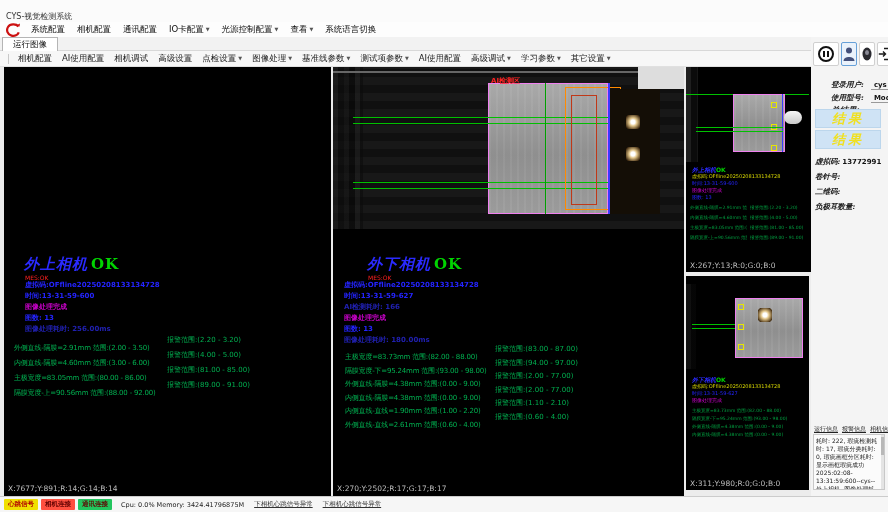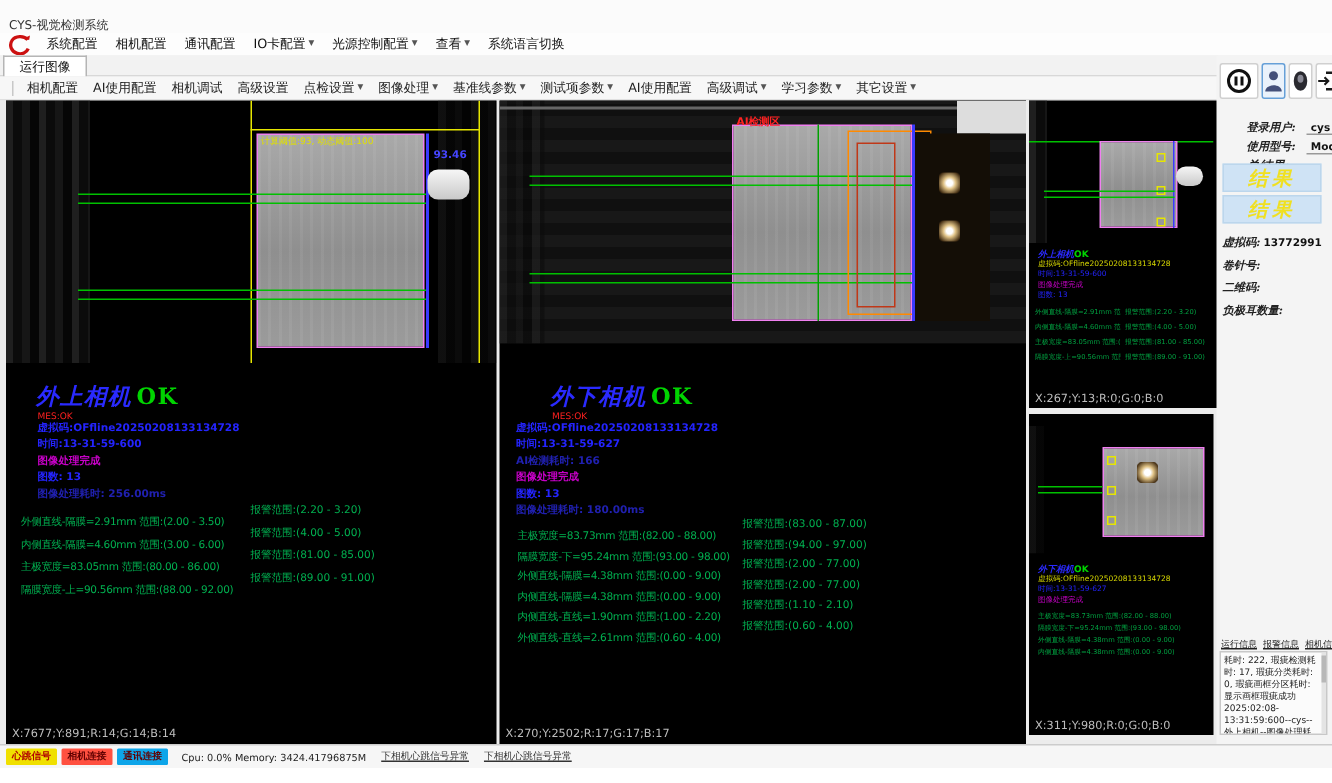--- a/index.html
+++ b/index.html
@@ -158,36 +158,20 @@
       <span class="tool-item">图像处理<span class="arrow">▼</span></span>
       <span class="tool-item">基准线参数<span class="arrow">▼</span></span>
       <span class="tool-item">测试项参数<span class="arrow">▼</span></span>
       <span class="tool-item">AI使用配置</span>
       <span class="tool-item">高级调试<span class="arrow">▼</span></span>
       <span class="tool-item">学习参数<span class="arrow">▼</span></span>
       <span class="tool-item">其它设置<span class="arrow">▼</span></span>
     </div>
 
   <div class="cam" id="cam-left">
-    <div class="scene" style="left:0;top:0;width:327px;height:175px;">
-      <div class="streaks" style="left:0;width:56px;"></div>
-      <div class="streaks" style="left:288px;width:39px;opacity:.5;"></div>
-      <div class="hline y" style="left:163px;top:19px;width:153px;height:1px;"></div>
-      <div class="vline y" style="left:163px;top:0;width:1px;height:175px;"></div>
-      <div class="vline y" style="left:315px;top:0;width:1px;height:175px;"></div>
-      <div class="product" style="left:167px;top:22px;width:112px;height:143px;"></div>
-      <div class="hline g" style="left:48px;top:62px;width:232px;height:1px;"></div>
-      <div class="hline g" style="left:48px;top:68px;width:232px;height:1px;"></div>
-      <div class="hline g" style="left:48px;top:126px;width:232px;height:1px;"></div>
-      <div class="hline g" style="left:48px;top:132px;width:232px;height:1px;"></div>
-      <div class="vline b" style="left:280px;top:22px;width:2px;height:143px;"></div>
-      <div class="blob" style="left:281px;top:46px;width:28px;height:20px;"></div>
-      <div class="ov thresh" style="left:170px;top:23px;">计算阈值:93, 动态阈值:100</div>
-      <div class="ov edgeval" style="left:285px;top:32px;">93.46</div>
-    </div>
     <div class="ov cam-title" style="left:20px;top:188px;">
       <span>外上相机</span><span class="ok">OK</span>
     </div>
     <div class="ov mes" style="left:21px;top:207px;">MES:OK</div>
     <div class="ov infoblock" style="left:21px;top:213px;">
       <div class="inf-blue">虚拟码:OFfline20250208133134728</div>
       <div class="inf-blue">时间:13-31-59-600</div>
       <div class="inf-magenta">图像处理完成</div>
       <div class="inf-blue">图数: 13</div>
       <div class="inf-navy">图像处理耗时: 256.00ms</div>
@@ -350,21 +334,21 @@
       <div class="log-scroll">
           <div class="log-thumb"></div>
         </div>
     </div>
   </div>
 
   <div class="statusbar">
     <span id="badges" style="display:flex;">
         <span class="badge" style="background: rgb(240, 224, 0); color: rgb(176, 0, 0);">心跳信号</span>
         <span class="badge" style="background: rgb(255, 80, 64); color: rgb(96, 0, 0);">相机连接</span>
-        <span class="badge" style="background: #0ea5e9; color: rgb(96, 0, 0);">通讯连接</span>
+        <span class="badge" style="background: #22c55e; color: rgb(96, 0, 0);">通讯连接</span>
       </span>
     <span class="cpu-text">Cpu: 0.0% Memory: 3424.41796875M</span>
     <span id="alerts" style="display:flex;">
         <span class="alert-text">下相机心跳信号异常</span>
         <span class="alert-text">下相机心跳信号异常</span>
       </span>
   </div>
   <div class="bottom-strip"></div>
 
 </div>

